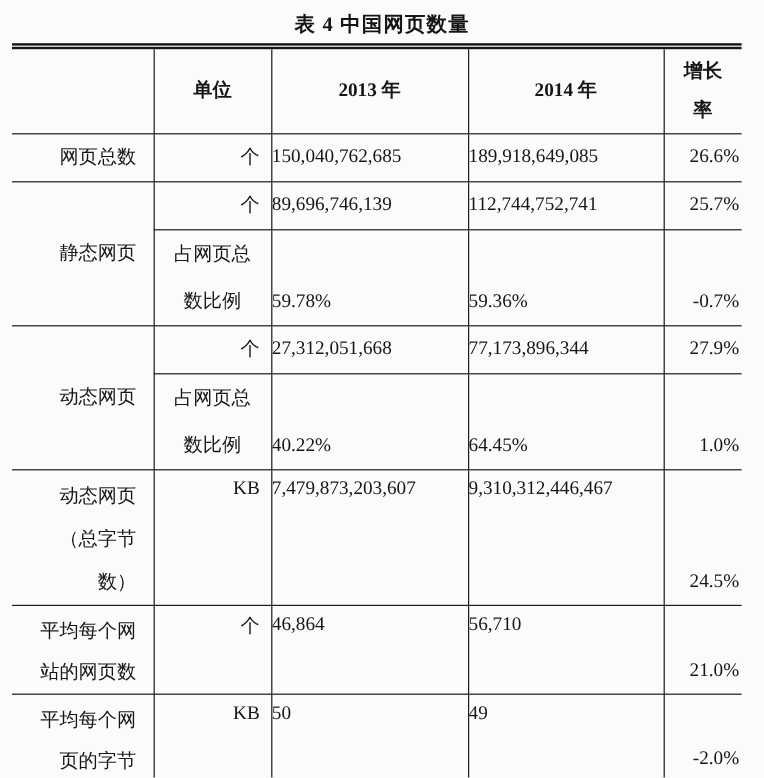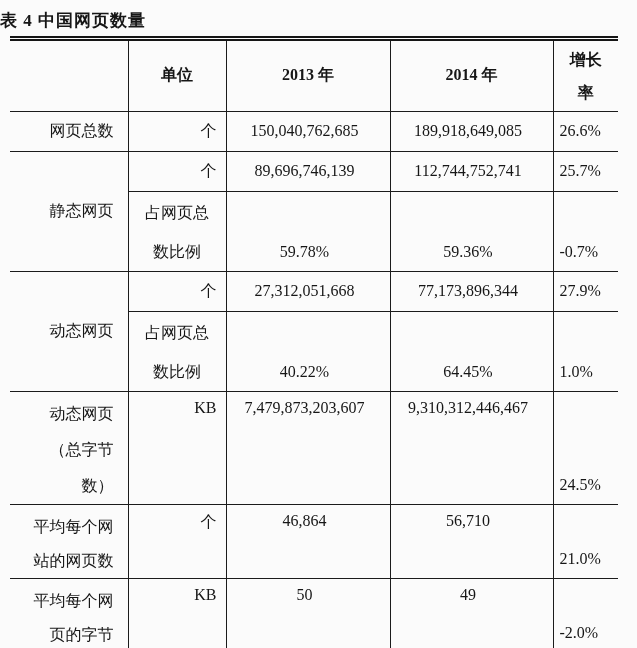--- a/index.html
+++ b/index.html
@@ -6,20 +6,21 @@
   body{
     width:637px;height:648px;
     background:#fbfbfb;
     color:#161616;
     font-family:"Liberation Serif","DejaVu Serif",serif;
     -webkit-font-smoothing:antialiased;
   }
   .title{
     padding-top:9px;
     height:27px;
+    text-align:center;
     font-size:17px;
     font-weight:bold;
     letter-spacing:1px;
   }
   .twrap{
     margin-left:10px;
     width:608px;
     border-top:5px double #151515;
     border-bottom:2px solid #151515;
   }
@@ -35,24 +36,24 @@
     border:1.5px solid #1b1b1b;
     padding:0;
     vertical-align:middle;
     overflow:hidden;
   }
   tr.rhead{height:70px;} tr.r40{height:40px;} tr.r73{height:73px;}
   tr.r70{height:70px;} tr.r110{height:110px;} tr.r68{height:68px;}
   tr.rhead th{border-top:none;font-weight:bold;text-align:center;font-size:16px;}
   tr.last td{border-bottom:none;}
   .rowlabel{border-left:none;text-align:right;padding-left:10px;padding-right:14px;}
-  .growth{border-right:none;text-align:left;padding-left:6px;padding-right:2px;}
+  .growth{border-right:none;text-align:right;padding-left:6px;padding-right:2px;}
   .growth-h{border-right:none;line-height:33px;}
   .unit{text-align:right;padding-right:9px;}
-  .num{text-align:center;padding-right:7px;}
+  .num{text-align:left;padding-right:7px;}
   .pre{white-space:pre-line;}
   .vtop{vertical-align:top;padding-top:7px;}
   .vbot{vertical-align:bottom;padding-bottom:10px;}
   .lh36{line-height:36px;padding-top:4px;}
   .lh34{line-height:34px;padding-top:5px;}
   .unitwrap{
     white-space:pre-line;
     text-align:center;
     vertical-align:top;
     line-height:39px;

